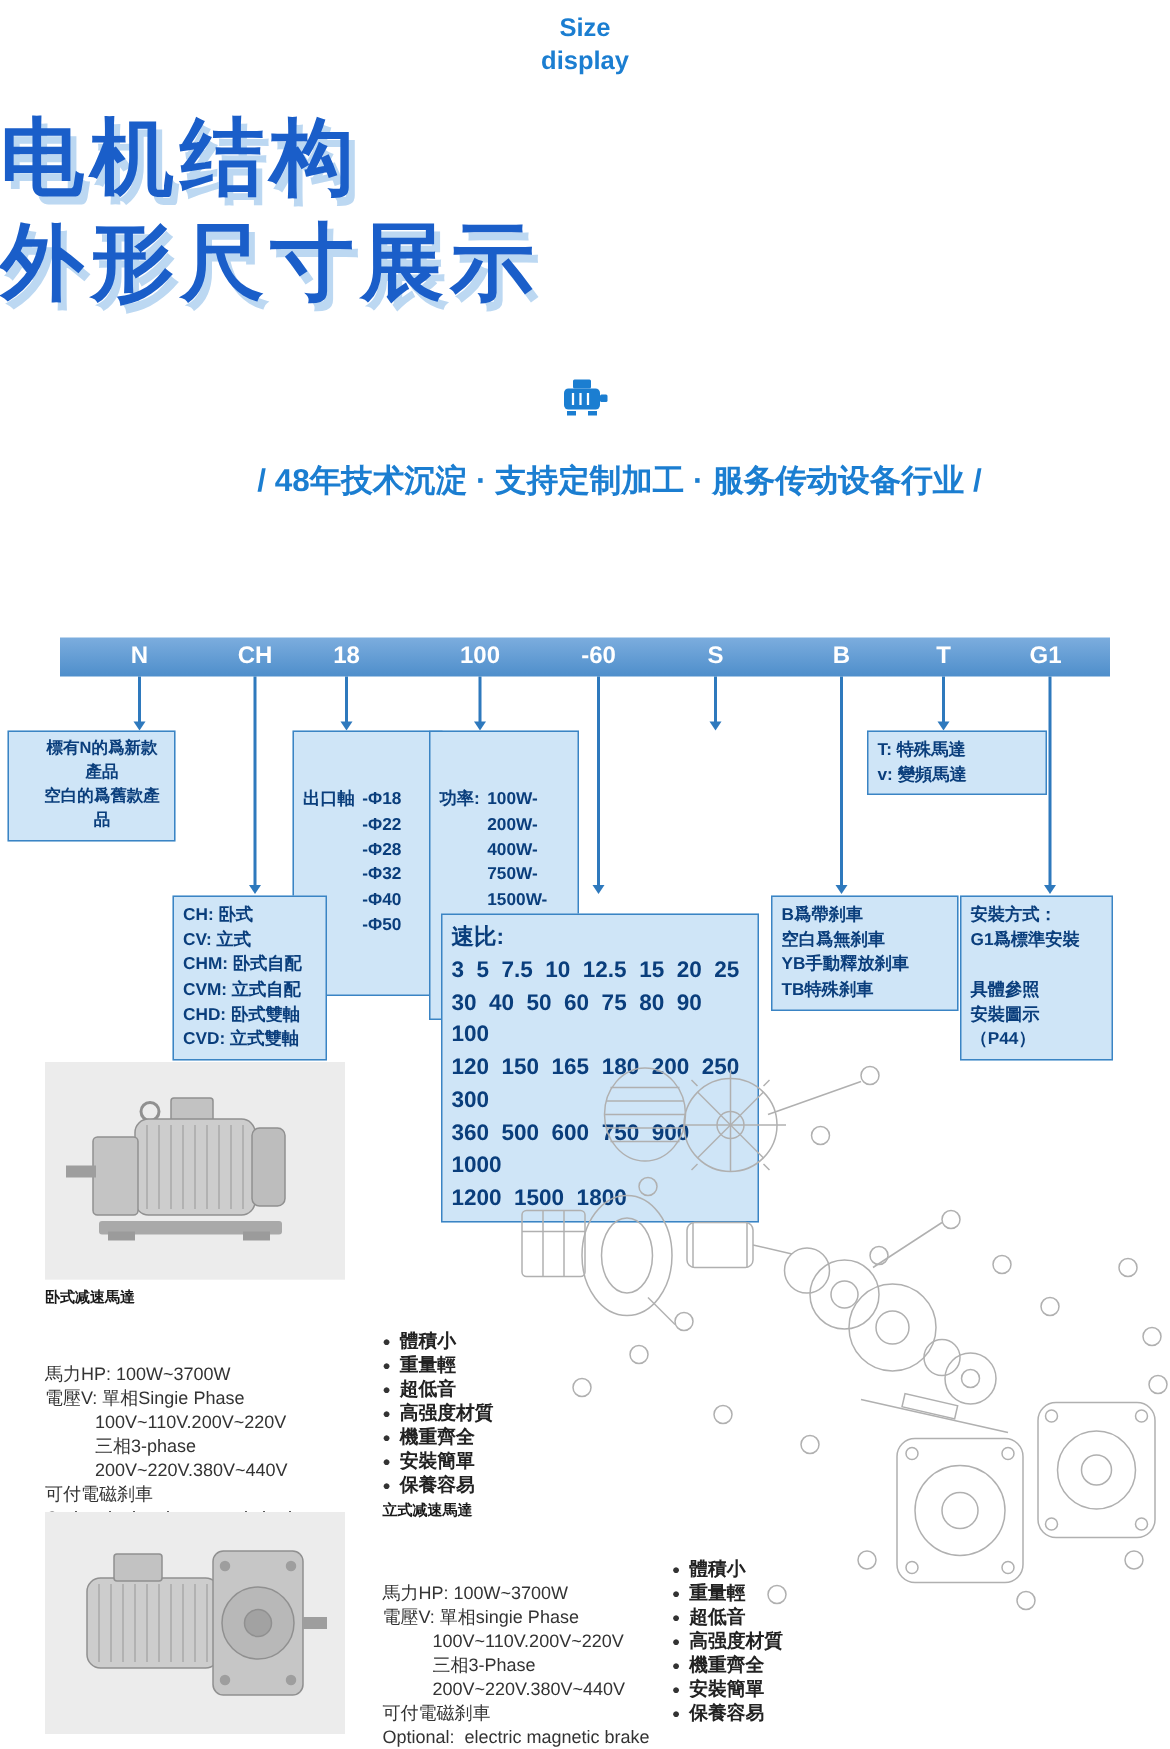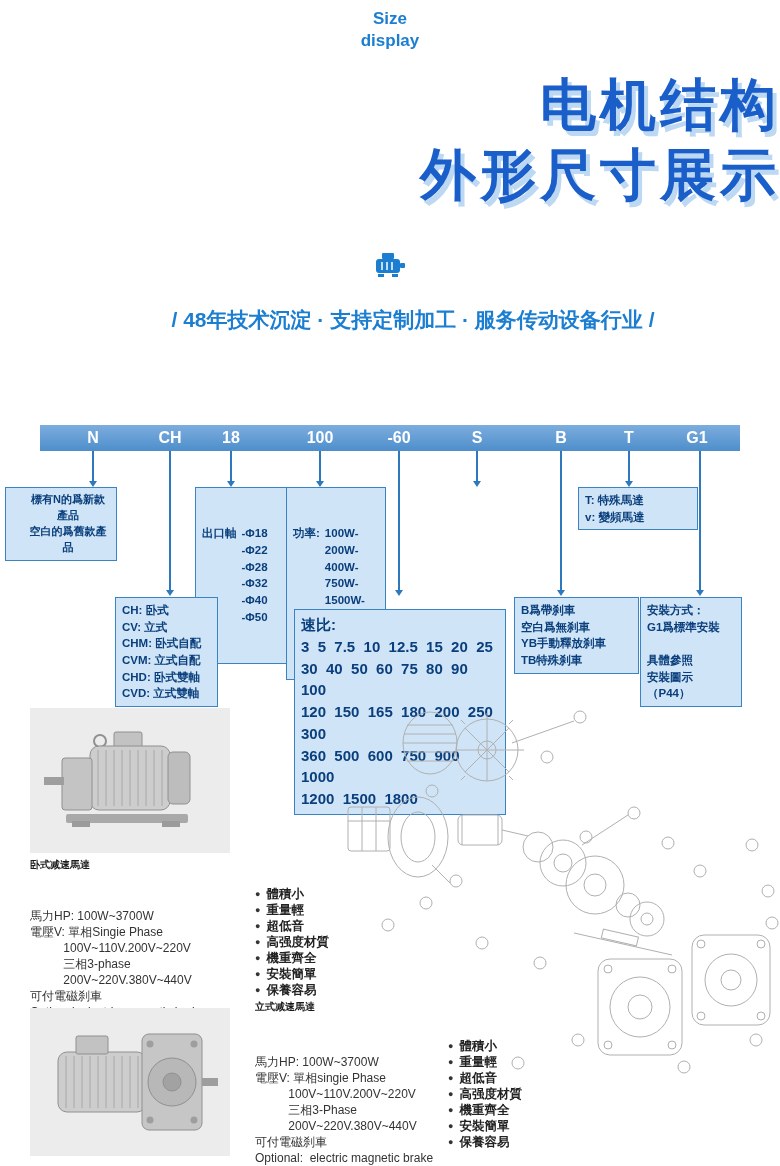--- a/index.html
+++ b/index.html
@@ -2,21 +2,21 @@
 <html><head>
 <meta charset="utf-8">
 <style>
   * { margin:0; padding:0; box-sizing:border-box; }
   body { background:#ffffff; }
   .page { position:relative; width:780px; height:1166px; background:#ffffff;
           font-family:"Liberation Sans", sans-serif; overflow:hidden; }
 
   .eyebrow { position:absolute; top:8px; left:0; width:100%; text-align:center;
              color:#1b7ed1; font-size:17px; font-weight:700; line-height:1.3; }
-  .big-title { position:absolute; top:70px; left:0; width:100%; text-align:right;
+  .big-title { position:absolute; top:70px; left:0; width:100%; text-align:left;
                color:#1a5ec9; font-size:56px; font-weight:800; letter-spacing:4px;
                line-height:1.25; text-shadow:4px 5px 0 #bcd8f2; }
   .motor-ic { position:absolute; top:250px; left:50%; transform:translateX(-50%); }
   .tagline { position:absolute; top:306px; left:0; width:100%; text-align:center;
              color:#1b7ed1; font-size:21px; font-weight:600;margin-left:23px; }
 
   .code-bar { position:absolute; left:40px; top:425px; width:700px; height:26px;
               background:linear-gradient(180deg,#7cadde,#4e8ecb); }
   .code-bar span { position:absolute; top:0; line-height:26px; color:#ffffff;
                    font-weight:700; font-size:16px; transform:translateX(-50%); }

